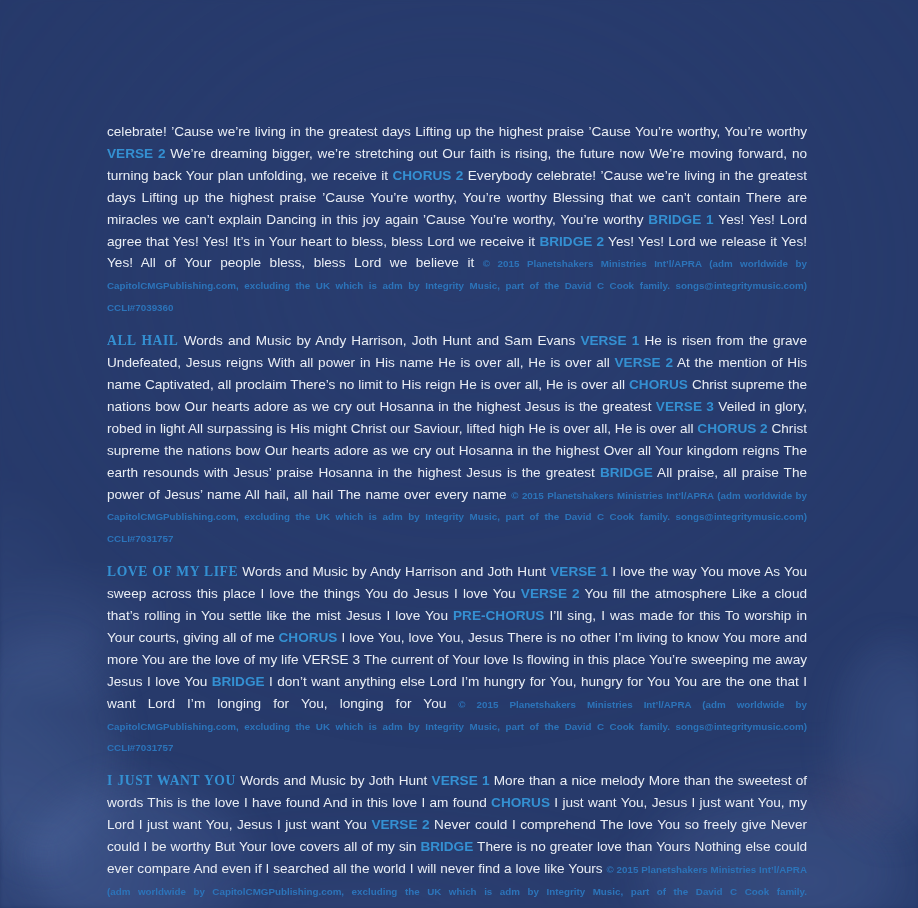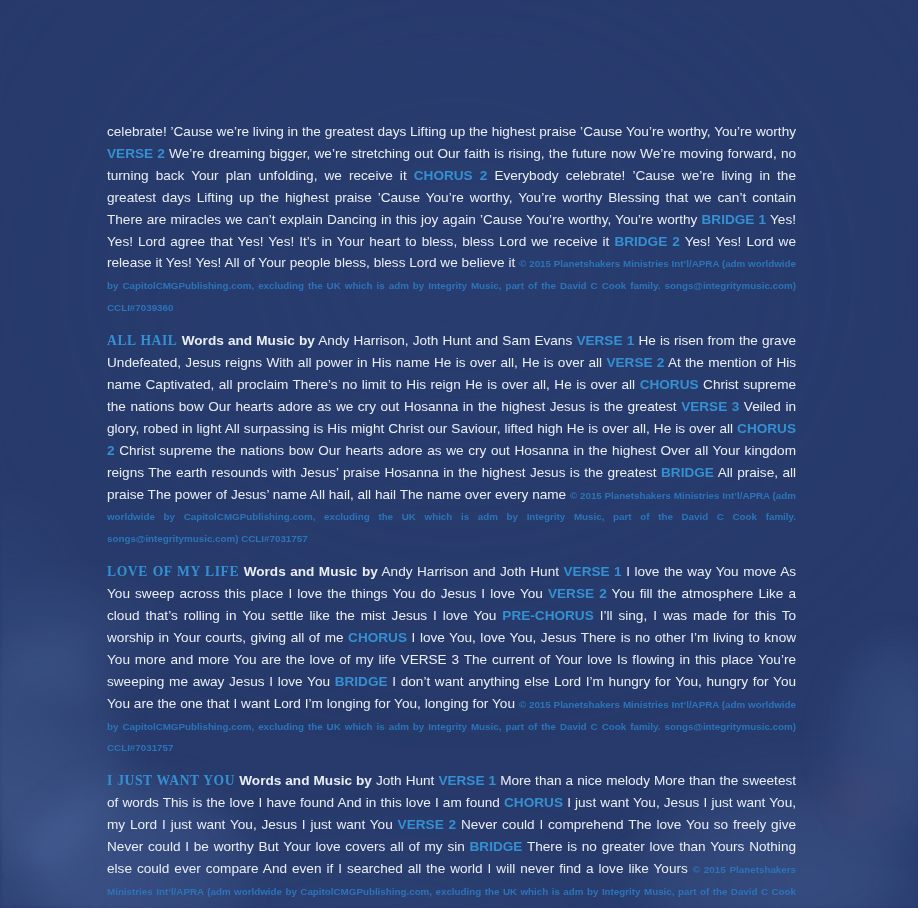--- a/index.html
+++ b/index.html
@@ -44,39 +44,39 @@
     position: absolute;
     left: 107px;
     top: 121px;
     width: 704px;
     color: var(--text-color, #e9edf4);
     font-size: 13.6px;
     line-height: 21.9px;
     text-align: justify;
   }
   .song-block {
-    margin: 0 15px 12px 0;
+    margin: 0 4px 12px 0;
   }
   .seg { }
   .seg-lyric {
     color: var(--text-color, #e9edf4);
   }
   .seg-label {
     color: var(--accent-color, #3490d2);
     font-weight: bold;
   }
   .seg-title {
     color: var(--accent-color, #3490d2);
     font-weight: bold;
     letter-spacing: 0.6px;
     font-family: Liberation Serif, serif;
   }
   .seg-credit {
     color: var(--text-color, #e9edf4);
-    font-weight: bold;
+    font-weight: normal;
   }
   .seg-copyright {
     color: var(--copyright-color, #2c74ba);
     font-weight: bold;
     font-size: 9.8px;
     line-height: 15px;
   }
 </style>
 </head>
 <body style="background: rgb(39, 58, 107);">

